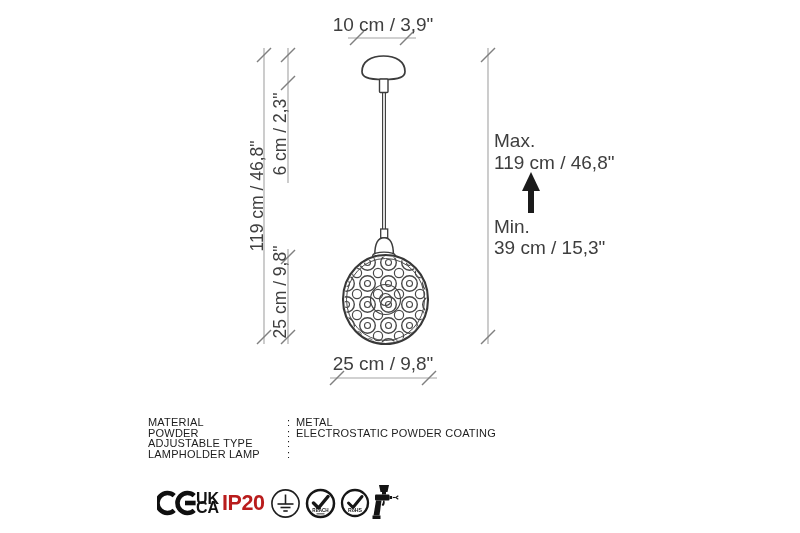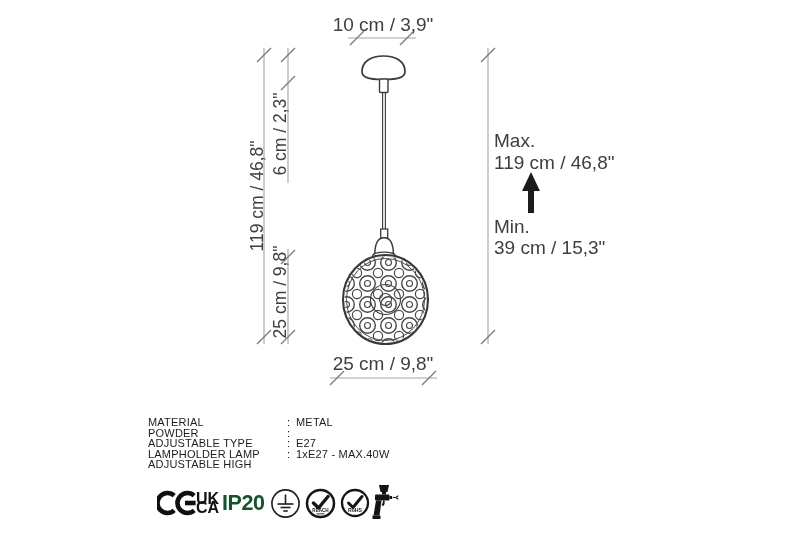--- a/index.html
+++ b/index.html
@@ -13,21 +13,21 @@
   .spec-row{display:flex;align-items:flex-start;height:10.5px;line-height:10.5px;
             font-size:11px;font-weight:normal;letter-spacing:0.2px;white-space:nowrap;}
   .spec-label{width:139px;flex:0 0 139px;}
   .spec-sep{width:9px;flex:0 0 9px;}
   .spec-value{flex:1;}
 
   
   .certs{position:absolute;left:157px;top:485px;height:36px;display:flex;align-items:center;}
   .ukca{display:flex;flex-direction:column;justify-content:center;margin-left:0;
         font-size:16px;font-weight:800;line-height:9px;color:#111;letter-spacing:0;}
-  .ip20{margin-left:3px;font-size:21.5px;font-weight:700;color:#14532d;letter-spacing:-0.5px;}
+  .ip20{margin-left:3px;font-size:21.5px;font-weight:700;color:#b91c1c;letter-spacing:-0.5px;}
   .icon{display:block;}
   .m6{margin-left:6px;} .m4{margin-left:4px;} .m2{margin-left:2px;}
 </style>
 </head>
 <body>
 
 <div class="page">
 
   <svg class="diagram-svg" width="800" height="533" viewBox="0 0 800 533">
     <defs>
@@ -111,35 +111,29 @@
 
   <div class="specs">
     <div class="spec-row">
       <span class="spec-label">MATERIAL</span>
       <span class="spec-sep">:</span>
       <span class="spec-value">METAL</span>
     </div>
     <div class="spec-row">
       <span class="spec-label">POWDER</span>
       <span class="spec-sep">:</span>
+      <span class="spec-value">ELECTROSTATIC POWDER COATING</span>
     </div>
     <div class="spec-row">
       <span class="spec-label">ADJUSTABLE TYPE</span>
       <span class="spec-sep">:</span>
-      <span class="spec-value">E27</span>
     </div>
     <div class="spec-row">
       <span class="spec-label">LAMPHOLDER LAMP</span>
       <span class="spec-sep">:</span>
-      <span class="spec-value">1xE27 - MAX.40W</span>
-    </div>
-    <div class="spec-row">
-      <span class="spec-label">ADJUSTABLE HIGH</span>
-      <span class="spec-sep"></span>
-      <span class="spec-value"></span>
     </div>
   </div>
 
   <div class="certs">
 
     <svg class="icon" width="39" height="26" viewBox="0 0 39 26">
       <g fill="none" stroke="#0f0f0f" stroke-width="4.6">
         <path d="M17.2,5.6 A10,10 0 1 0 17.2,20.4"></path>
         <path d="M37.2,5.6 A10,10 0 1 0 37.2,20.4"></path>
         <line x1="28" y1="13" x2="38.6" y2="13"></line>

